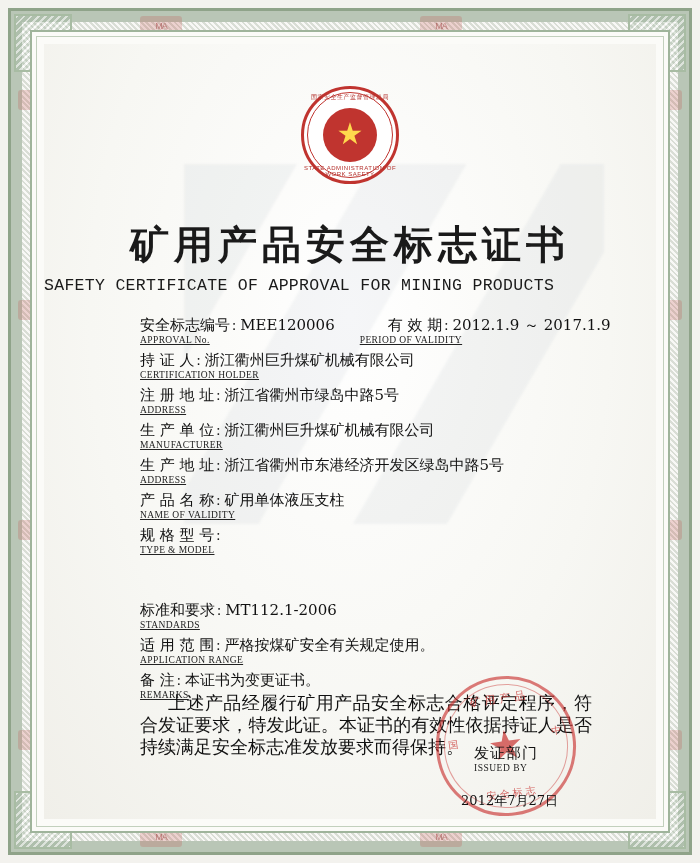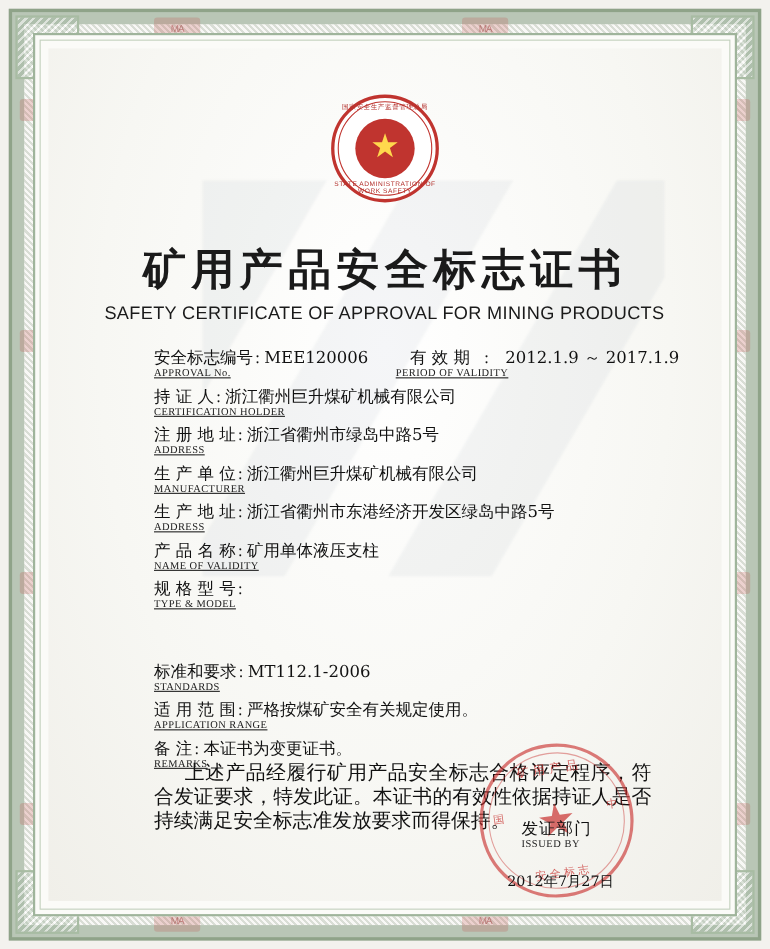--- a/index.html
+++ b/index.html
@@ -158,25 +158,24 @@
     font-size: 39px;
     letter-spacing: 5px;
     color: #1a1a1a;
     font-weight: bold;
     font-family: "DejaVu Serif", serif;
   }
   .title-en {
     position: absolute;
     top: 232px;
     left: 0; right: 1px;
-    text-align: center;
     font-size: 16.5px;
     letter-spacing: .3px;
     color: #1a1a1a;
-    font-family: Liberation Sans, sans-serif;
+    font-family: Liberation Mono, monospace;
   }
 
   
   .fields {
     position: absolute;
     left: 96px;
     top: 272px;
     width: 480px;
   }
   .row {
@@ -213,21 +212,21 @@
     text-decoration: underline;
   }
 
   
   .toprow {
     display: flex;
     align-items: baseline;
     justify-content: flex-start;
   }
   .toprow .grp { display: flex; align-items: baseline; }
-  .toprow .grp.right { margin-left: 38px; gap: 11px; }
+  .toprow .grp.right { margin-left: 53px; }
 
   .sublabels {
     display: flex;
   }
   .sublabels .s2 { margin-left: 150px; }
 
   
   .statement {
     position: absolute;
     left: 96px;

